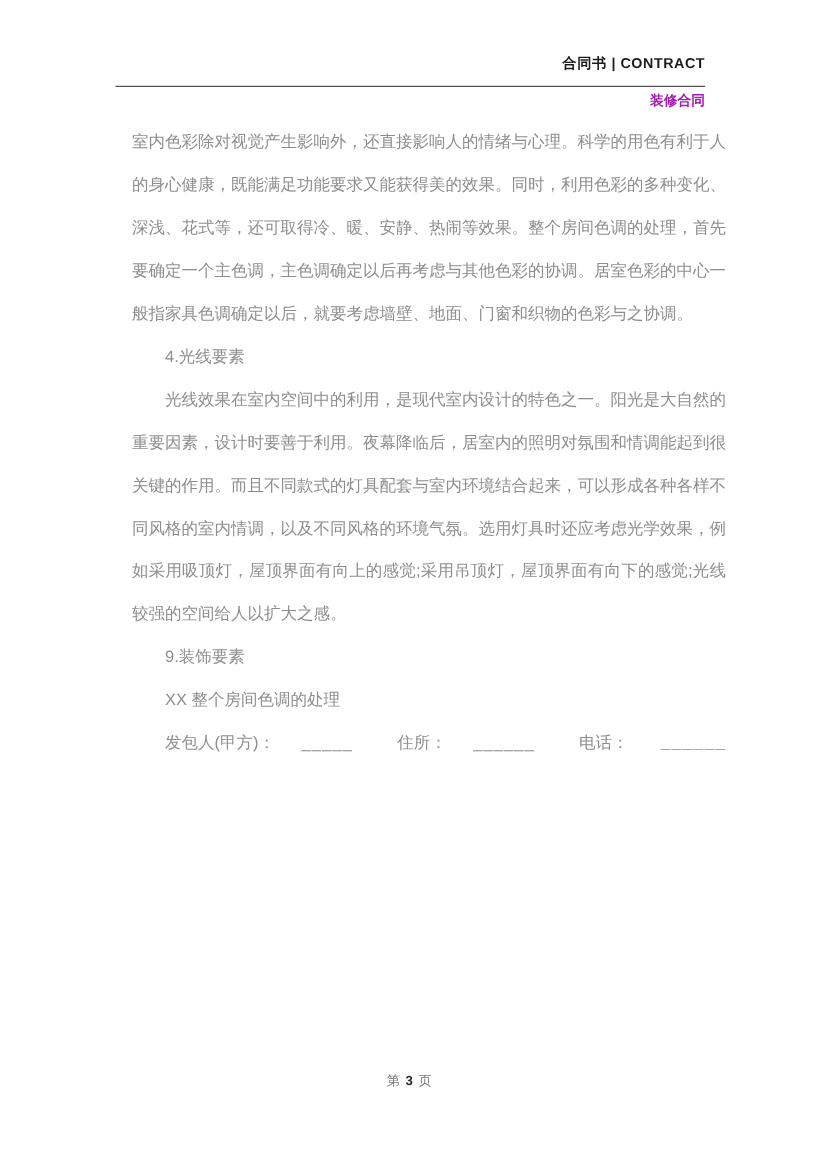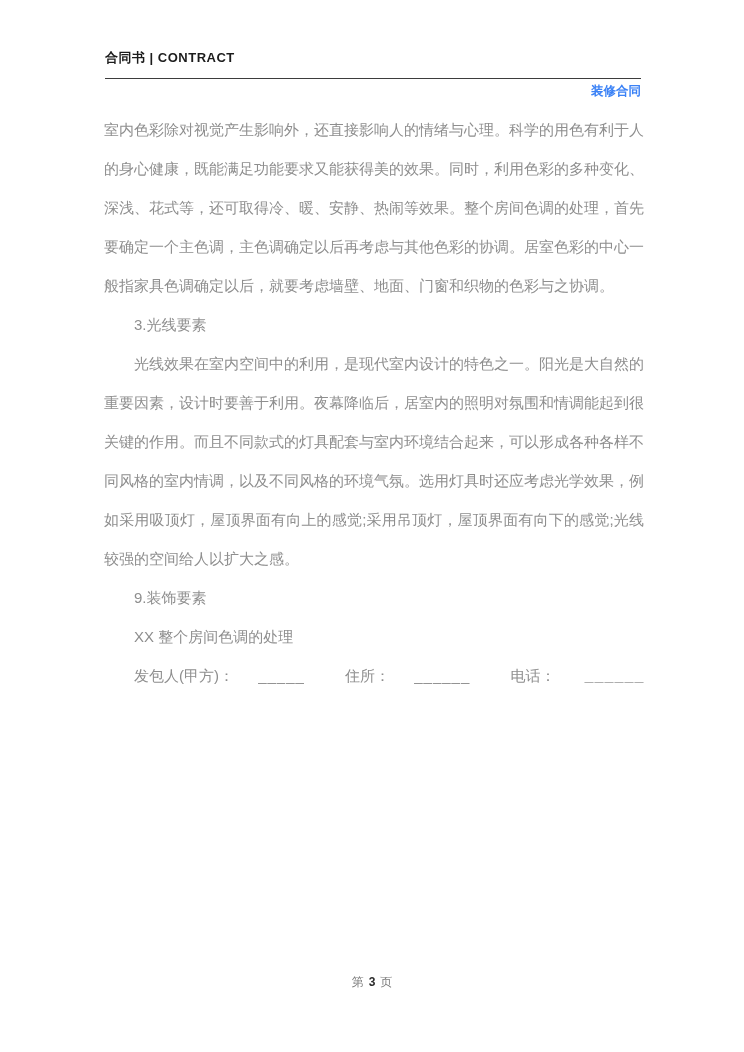--- a/index.html
+++ b/index.html
@@ -16,45 +16,45 @@
     font-family: "Liberation Sans", "DejaVu Sans", sans-serif;
   }
   
   .doc-header {
     position: absolute;
     left: 105px;
     top: 50px;
     width: 536px;
   }
   .doc-header .header-title {
-    text-align: left;
+    text-align: right;
     font-size: 13px;
     font-weight: bold;
     color: #1c1c1c;
     letter-spacing: 0.5px;
     line-height: 16px;
   }
   .doc-header .header-rule {
     margin-top: 12px;
     border: none;
     border-bottom: 1.5px solid #3d3d3d;
     height: 0;
   }
   .doc-header .header-subtitle {
     text-align: right;
     font-size: 12.5px;
     font-weight: bold;
-    color: #3b82f6;
+    color: #a21caf;
     margin-top: 5px;
     line-height: 15px;
   }
   
   .doc-body {
     position: absolute;
-    left: 104px;
+    left: 120px;
     top: 110px;
     width: 540px;
     font-size: 15px;
     line-height: 39px;
     color: #8e8e8e;
     text-align: justify;
   }
   .doc-body p {
     margin: 0;
     padding: 0;
@@ -101,21 +101,21 @@
 <div class="page">
 
   <div class="doc-header">
     <div class="header-title">合同书 | CONTRACT</div>
     <div class="header-rule"></div>
     <div class="header-subtitle">装修合同</div>
   </div>
 
   <div class="doc-body">
     <p>室内色彩除对视觉产生影响外，还直接影响人的情绪与心理。科学的用色有利于人的身心健康，既能满足功能要求又能获得美的效果。同时，利用色彩的多种变化、深浅、花式等，还可取得冷、暖、安静、热闹等效果。整个房间色调的处理，首先要确定一个主色调，主色调确定以后再考虑与其他色彩的协调。居室色彩的中心一般指家具色调确定以后，就要考虑墙壁、地面、门窗和织物的色彩与之协调。</p>
-    <p class="indent">3.光线要素</p>
+    <p class="indent">4.光线要素</p>
     <p class="indent">光线效果在室内空间中的利用，是现代室内设计的特色之一。阳光是大自然的重要因素，设计时要善于利用。夜幕降临后，居室内的照明对氛围和情调能起到很关键的作用。而且不同款式的灯具配套与室内环境结合起来，可以形成各种各样不同风格的室内情调，以及不同风格的环境气氛。选用灯具时还应考虑光学效果，例如采用吸顶灯，屋顶界面有向上的感觉;采用吊顶灯，屋顶界面有向下的感觉;光线较强的空间给人以扩大之感。</p>
     <p class="indent">9.装饰要素</p>
     <p class="indent">XX 整个房间色调的处理</p>
 
     <p class="signature-line">
       <span class="signature-field">
         <span>发包人(甲方)：</span>
         <span class="signature-blank">_____</span>
       </span>
       <span class="signature-field">

